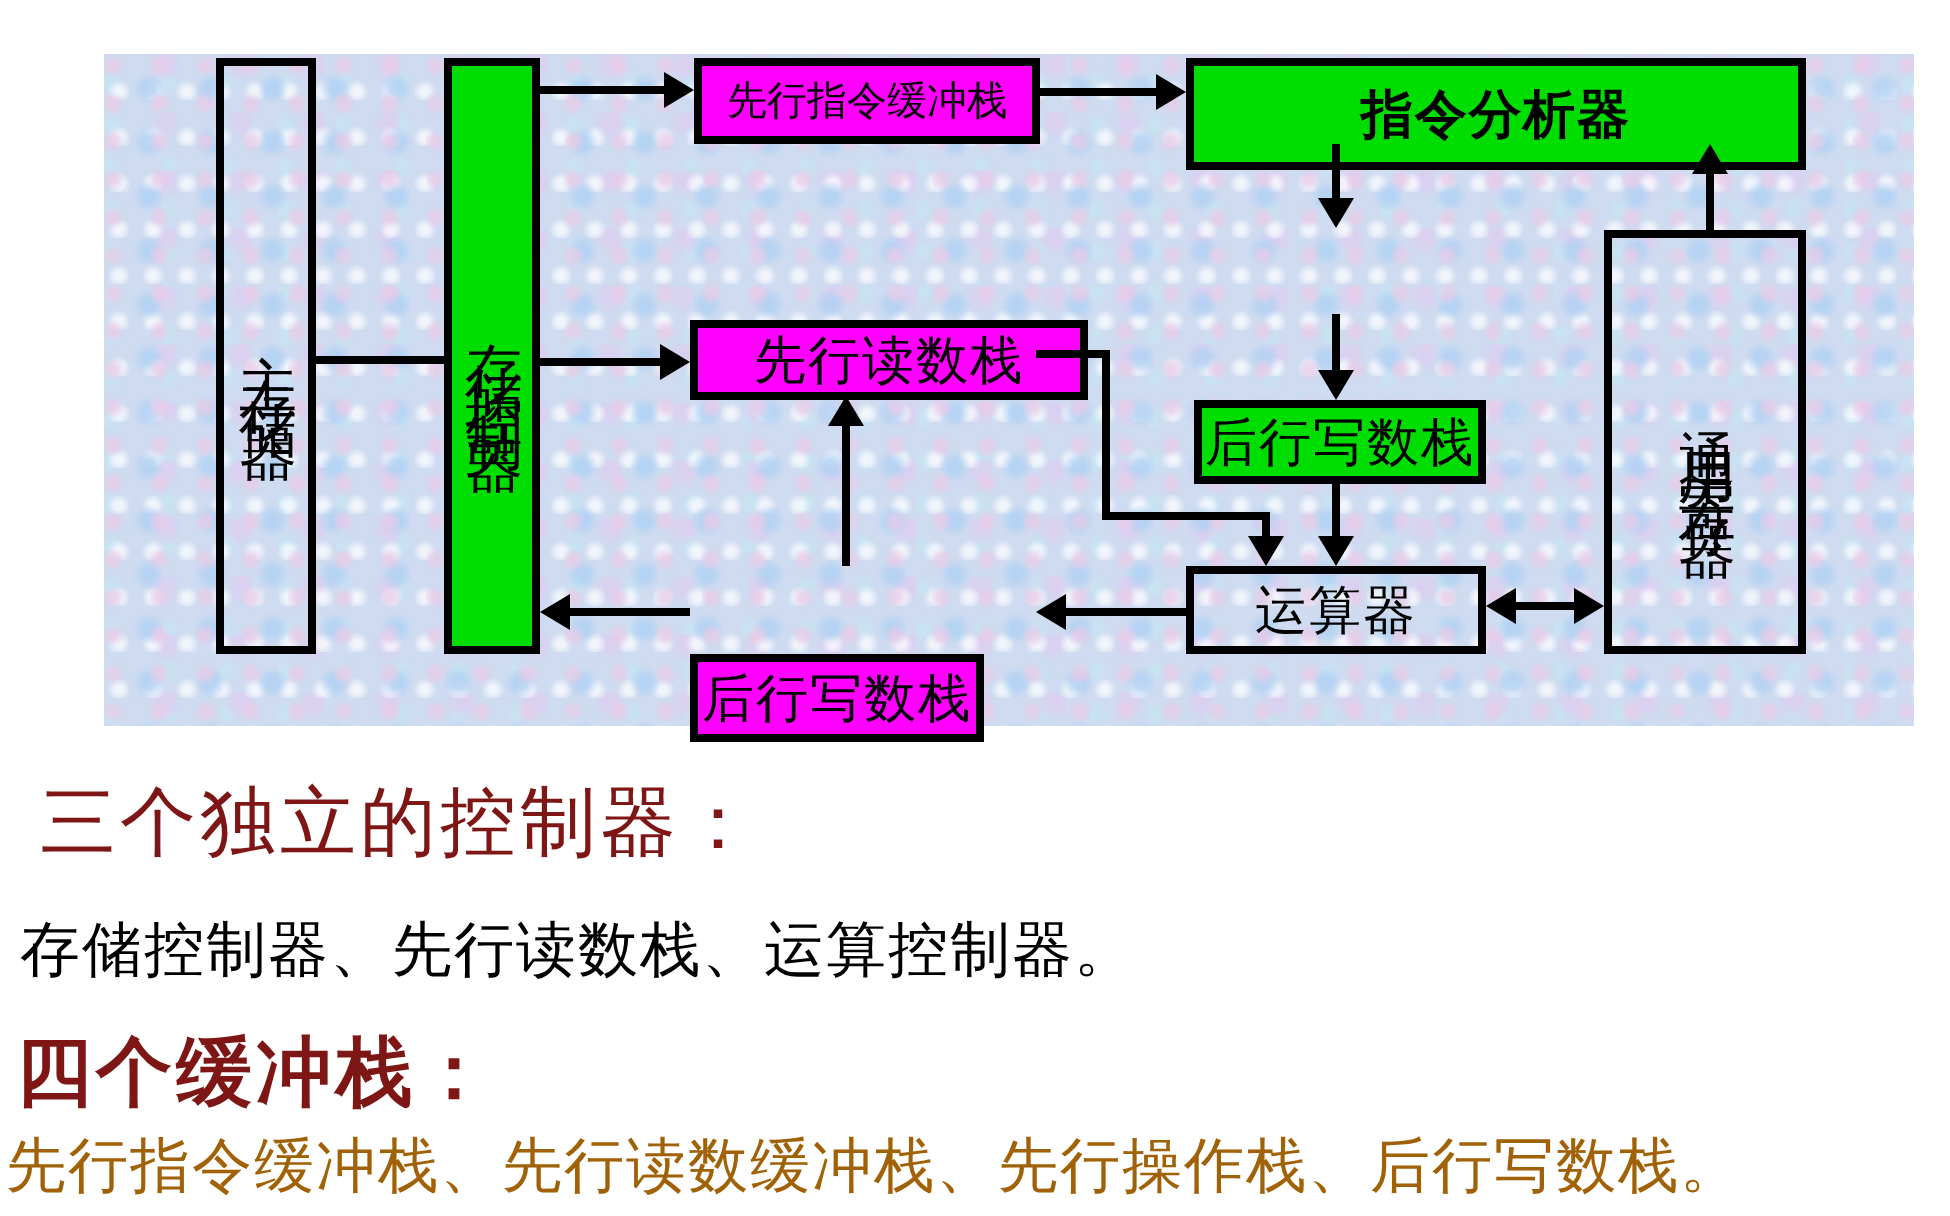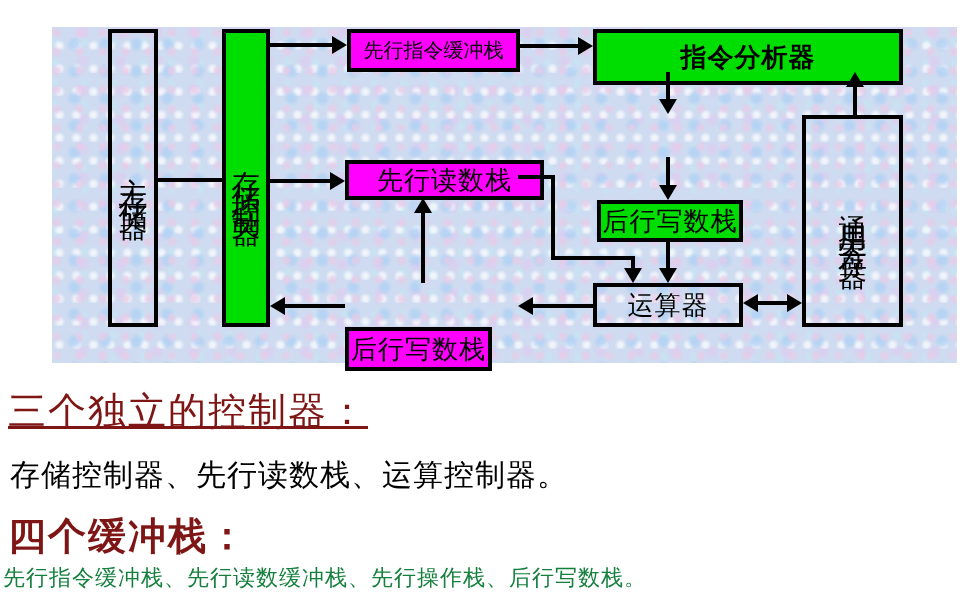--- a/index.html
+++ b/index.html
@@ -40,21 +40,21 @@
   .vline{width:4px;}
   .ah{position:absolute;width:0;height:0;}
   .ah.r{border-top:9px solid transparent;border-bottom:9px solid transparent;border-left:15px solid #000;}
   .ah.l{border-top:9px solid transparent;border-bottom:9px solid transparent;border-right:15px solid #000;}
   .ah.d{border-left:9px solid transparent;border-right:9px solid transparent;border-top:15px solid #000;}
   .ah.u{border-left:9px solid transparent;border-right:9px solid transparent;border-bottom:15px solid #000;}
   
   .note{position:absolute;white-space:nowrap;}
   .note-heading{color:#7f1616;font-size:38px;letter-spacing:2px;}
   .note-body{color:#000;font-size:30px;letter-spacing:1px;}
-  .note-body-wide{color:#15803d;font-size:22px;letter-spacing:1px;}
+  .note-body-wide{color:#a16207;font-size:30px;letter-spacing:1px;}
 </style>
 </head>
 <body>
 
 <div class="diagram">
 
   <div class="box plain" style="left:56px;top:2px;width:50px;height:298px;">
     <span class="vlabel">主存储器</span>
   </div>
 
@@ -154,19 +154,19 @@
     <div class="ah r" style="left:735px;top:267px;"></div>
   </div>
 
   <div>
     <div class="vline" style="left:801px;top:57px;height:31px;"></div>
     <div class="ah u" style="left:794px;top:45px;"></div>
   </div>
 
 </div>
 
-<div class="note note-heading" style="left:8px;top:386px;text-decoration:underline;">三个独立的控制器：</div>
+<div class="note note-heading" style="left:20px;top:386px;">三个独立的控制器：</div>
 
 <div class="note note-body" style="left:10px;top:455px;">存储控制器、先行读数栈、运算控制器。</div>
 
 <div class="note note-heading" style="left:8px;top:511px;font-weight:bold;">四个缓冲栈：</div>
 
 <div class="note note-body-wide" style="left:3px;top:563px;">先行指令缓冲栈、先行读数缓冲栈、先行操作栈、后行写数栈。</div>
 
 </body></html>

